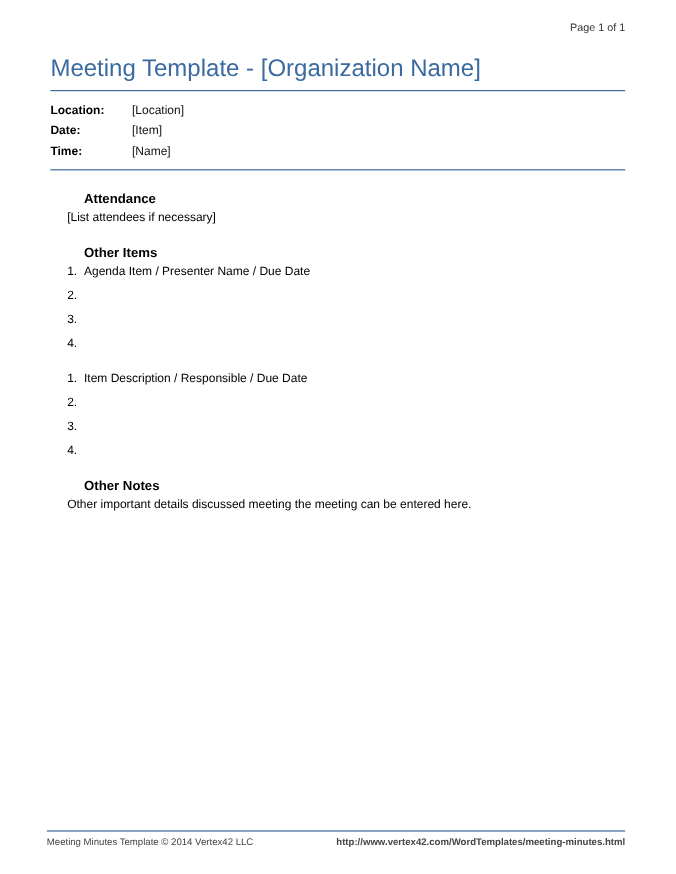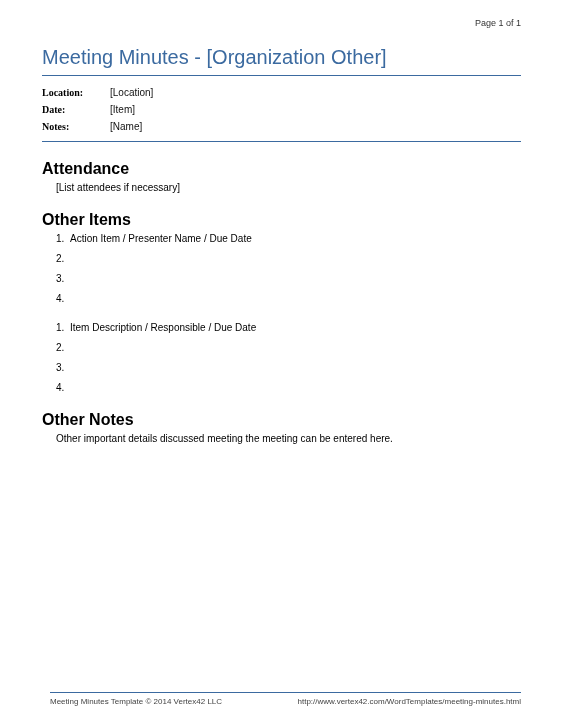--- a/index.html
+++ b/index.html
@@ -29,94 +29,94 @@
     margin-top: 8px;
     font-size: 10px;
   }
   .meta-row {
     display: flex;
     padding: 3px 0;
   }
   .meta-label {
     width: 68px;
     font-weight: bold;
-    font-family: Liberation Serif, serif;
   }
   .meta-value { color: #111; }
   .meta-divider {
     border: none;
     border-top: 1px solid #3b6aa0;
     margin-top: 6px;
   }
   .section { margin-top: 18px; }
   .section-heading {
-    font-size: 16px;
+    font-size: 11px;
     font-weight: bold;
     margin-bottom: 4px;
+    margin-left: 28px;
   }
   .section-body {
     font-size: 10px;
     padding-left: 14px;
   }
   .num-list {
     font-size: 10px;
     list-style: none;
     padding-left: 14px;
   }
   .num-list li {
     margin-bottom: 9px;
   }
   .num-list .idx {
     display: inline-block;
     width: 14px;
   }
   .footer {
     position: absolute;
-    bottom: 22px; left: 50px; right: 42px;
+    bottom: 22px; left: 39px; right: 42px;
     border-top: 1px solid #3b6aa0;
     padding-top: 4px;
     display: flex;
     justify-content: space-between;
     font-size: 8px;
     color: #444;
   }
-  .footer a { color: #444; text-decoration: none; }
+  .footer a { color: #444; text-decoration: none; font-weight: bold; }
 </style>
 </head>
 <body>
 
 <div class="page-no">Page 1 of 1</div>
 
-<h1 class="title">Meeting Minutes - [Organization Other]</h1>
+<h1 class="title">Meeting Template - [Organization Name]</h1>
 
 <div class="meta">
   <div class="meta-row">
     <span class="meta-label">Location:</span>
     <span class="meta-value">[Location]</span>
   </div>
   <div class="meta-row">
     <span class="meta-label">Date:</span>
     <span class="meta-value">[Item]</span>
   </div>
   <div class="meta-row">
-    <span class="meta-label">Notes:</span>
+    <span class="meta-label">Time:</span>
     <span class="meta-value">[Name]</span>
   </div>
   <hr class="meta-divider">
 </div>
 
 <div class="section">
   <div class="section-heading">Attendance</div>
   <div class="section-body">[List attendees if necessary]</div>
 </div>
 
 <div class="section">
   <div class="section-heading">Other Items</div>
   <ol class="num-list">
-    <li><span class="idx">1.</span><span>Action Item / Presenter Name / Due Date</span></li>
+    <li><span class="idx">1.</span><span>Agenda Item / Presenter Name / Due Date</span></li>
     <li><span class="idx">2.</span><span></span></li>
     <li><span class="idx">3.</span><span></span></li>
     <li><span class="idx">4.</span><span></span></li>
   </ol>
 </div>
 
 <div class="section">
   <ol class="num-list">
     <li><span class="idx">1.</span><span>Item Description / Responsible / Due Date</span></li>
     <li><span class="idx">2.</span><span></span></li>

